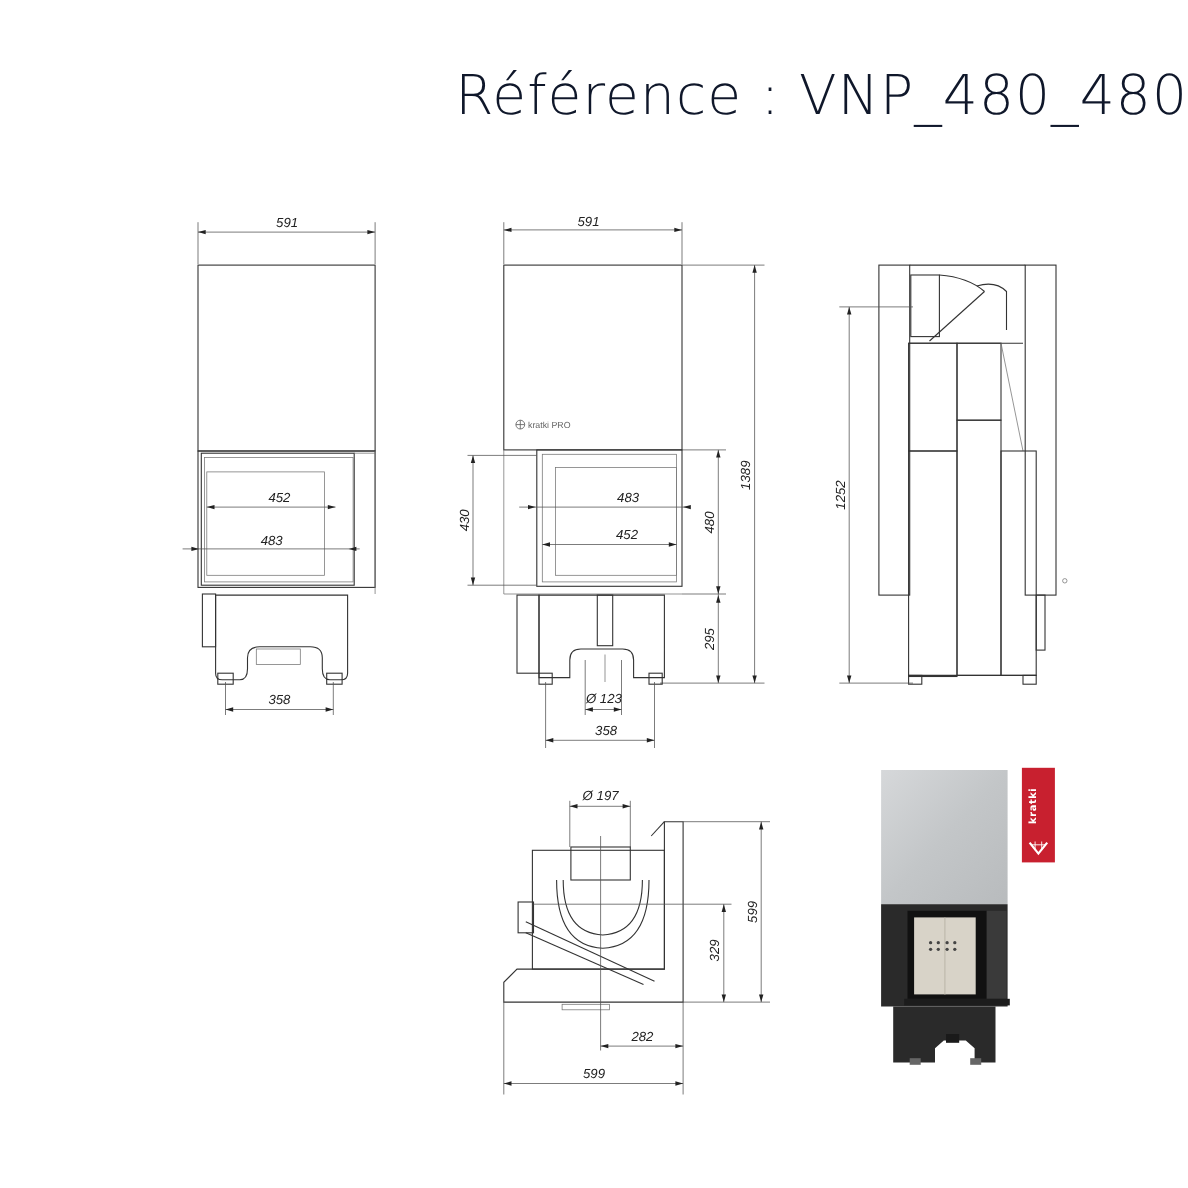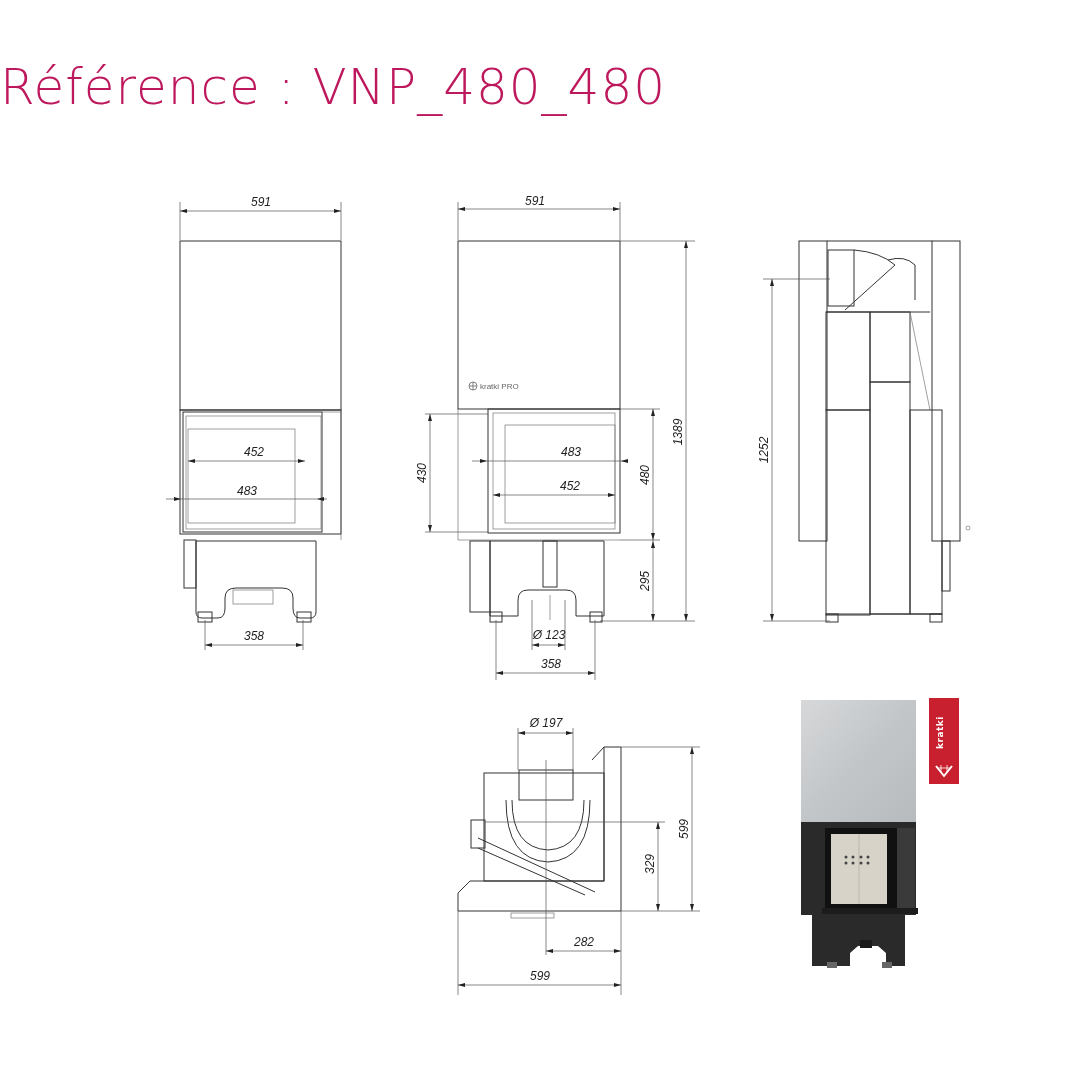--- a/index.html
+++ b/index.html
@@ -1,19 +1,19 @@
 <!DOCTYPE html>
 <html><head>
   <meta charset="utf-8">
   <style>
     html, body { margin: 0; padding: 0; background: #ffffff; }
     body { width: 1080px; height: 1080px; position: relative; overflow: hidden; font-family: "DejaVu Sans", sans-serif; }
     .title {
-      position: absolute; left: 0; top: 58px; width: 1080px; text-align: left;
-      font-family: "DejaVu Sans", sans-serif; font-size: 50px; font-weight: 300; color: #be185d;
+      position: absolute; left: 0; top: 58px; width: 1080px; text-align: right;
+      font-family: "DejaVu Sans", sans-serif; font-size: 50px; font-weight: 300; color: #0f172a;
       letter-spacing: 1px;
     }
     svg.drawing { position: absolute; left: 0; top: 0; }
     .dim { font-family: "Liberation Sans", sans-serif; font-style: italic; font-size: 12px; fill: #222; }
     .ln { stroke: #333; stroke-width: 1; fill: none; }
     .thin { stroke: #777; stroke-width: 0.7; fill: none; }
     .dl { stroke: #555; stroke-width: 0.7; fill: none; }
     .badge {
       position: absolute; left: 929px; top: 698px; width: 30px; height: 86px; background: #c8202f;
     }

